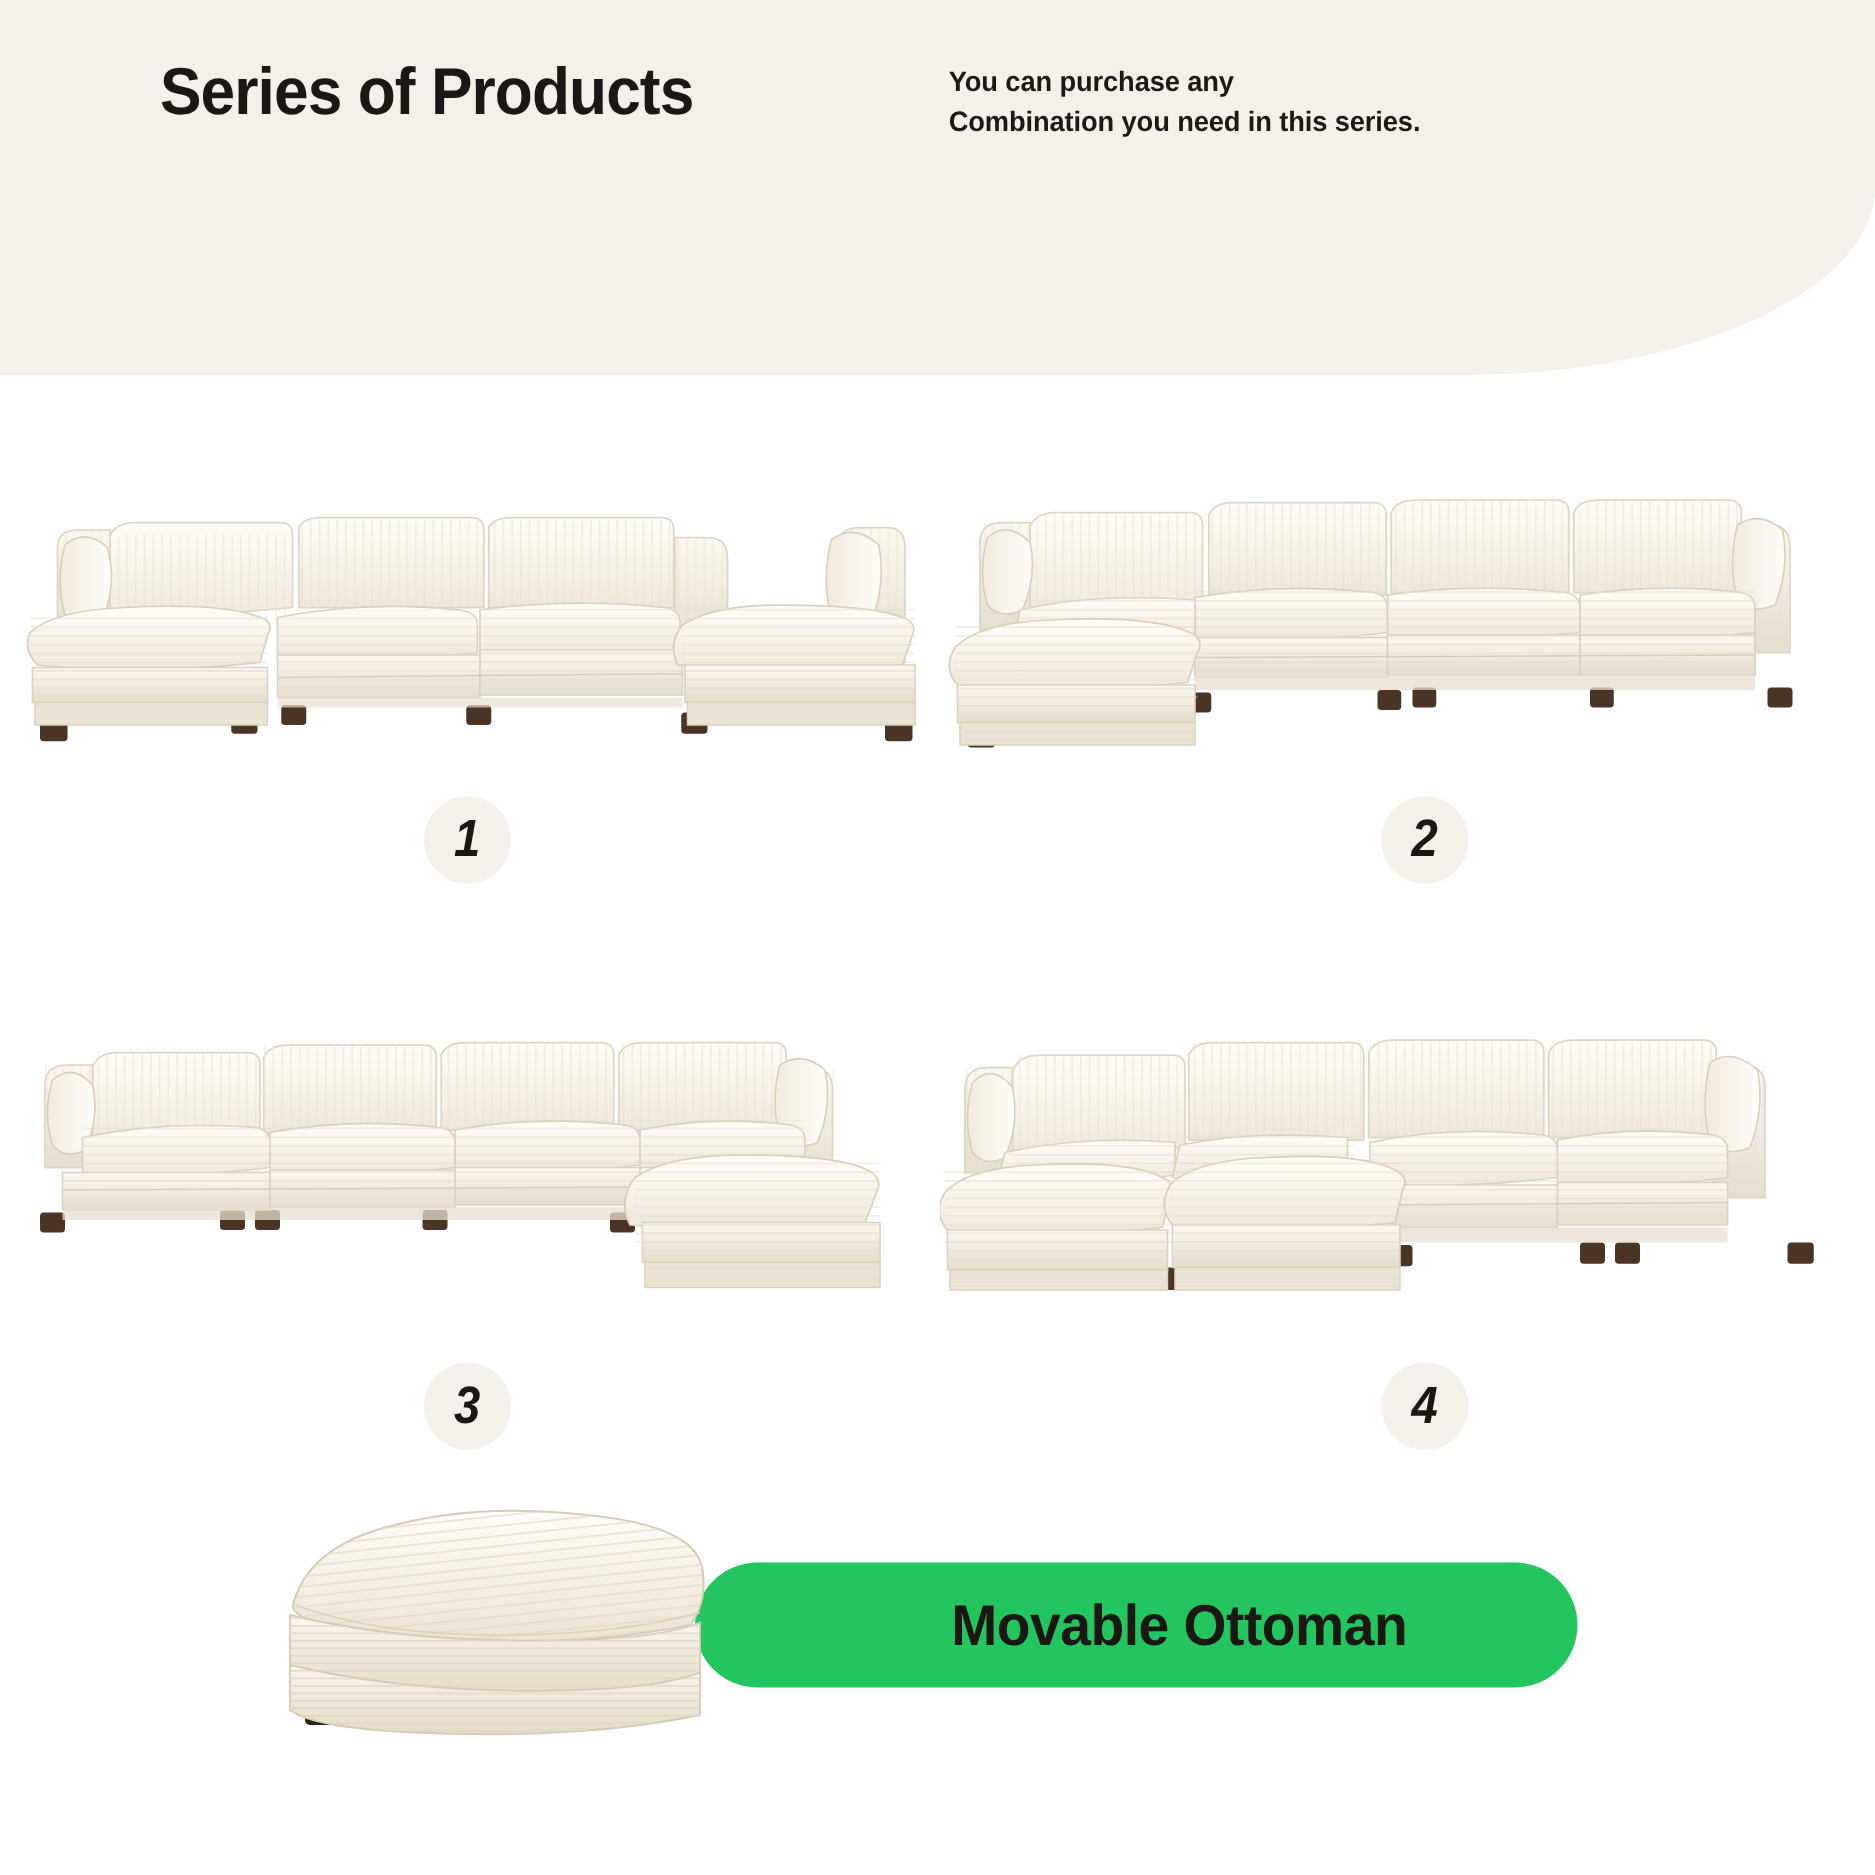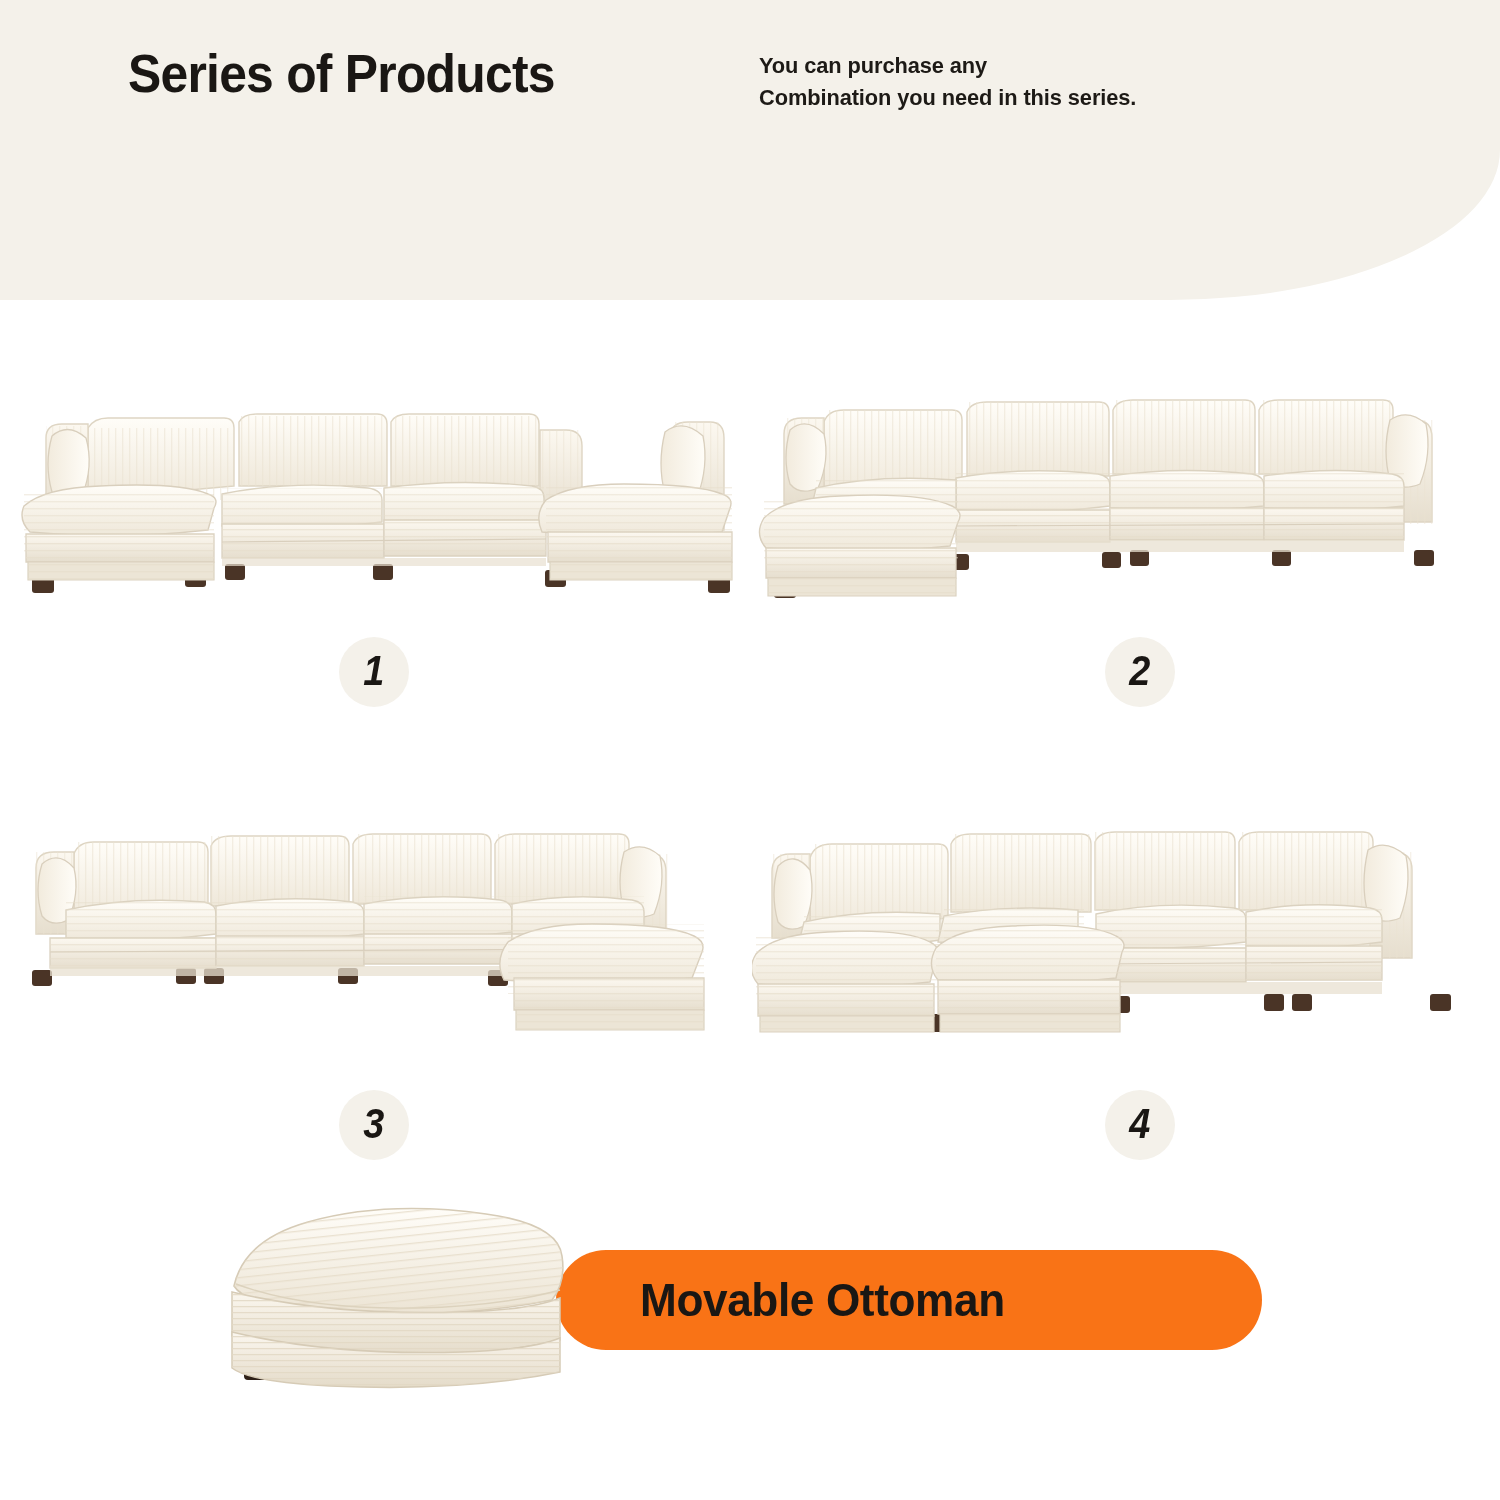--- a/index.html
+++ b/index.html
@@ -86,25 +86,26 @@
   #badge-1 { left: 339px;  top: 637px; }
   #badge-2 { left: 1105px; top: 637px; }
   #badge-3 { left: 339px;  top: 1090px; }
   #badge-4 { left: 1105px; top: 1090px; }
 
   
   #ottoman-pill {
     position: absolute;
     left: 556px; top: 1250px;
     width: 706px; height: 100px;
-    background: #f97316;
+    background: #22c55e;
     border-radius: 50px;
     z-index: 2;
     display: flex;
     align-items: center;
+    justify-content: center;
   }
   #ottoman-pill-label {
     margin-left: 84px;
     font-size: 46px;
     font-weight: bold;
     color: #1a1714;
     letter-spacing: -0.4px;
     white-space: nowrap;
     transform: scaleX(0.96);
     transform-origin: left center;

